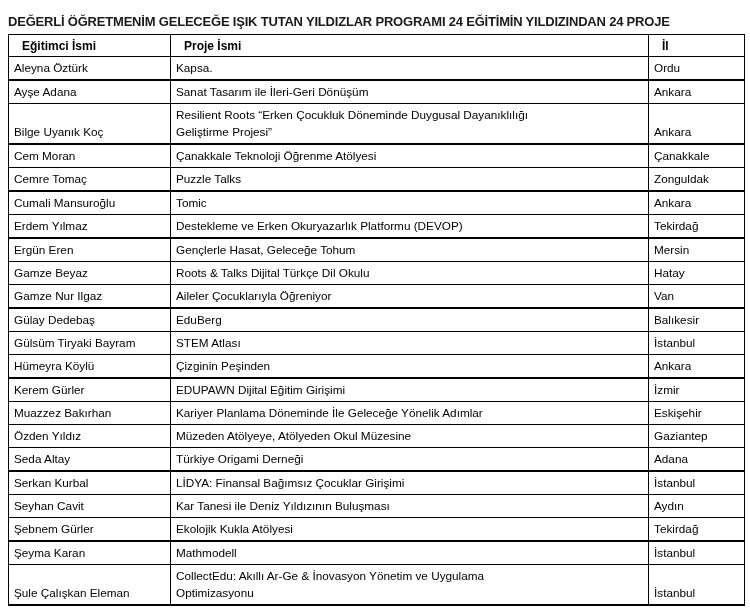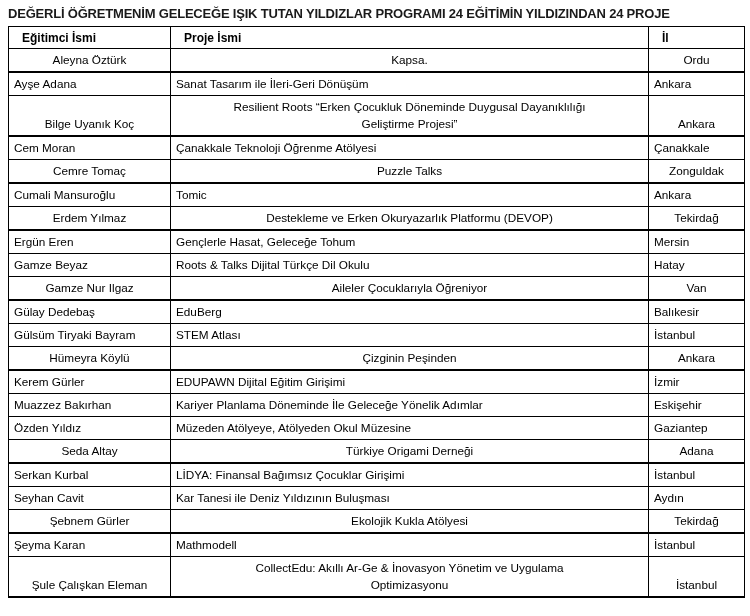--- a/index.html
+++ b/index.html
@@ -16,21 +16,21 @@
   }
   .page {
     padding: 5px 6px 0 8px;
   }
   .doc-title {
     font-weight: 700;
     font-size: 13px;
     line-height: 17px;
     letter-spacing: -0.2px;
     white-space: nowrap;
-    margin: 0 0 4px 0;
+    margin: 8px 0 4px 0;
     color: #1a1a1a;
   }
   table.roster {
     border-collapse: collapse;
     table-layout: fixed;
     width: 736px;
     background: #ffffff;
   }
   col.c-name     { width: 162px; }
   col.c-project  { width: 478px; }
@@ -48,21 +48,21 @@
     height: 22px;
     vertical-align: middle;
   }
   td {
     font-size: 11.75px;
     line-height: 17px;
     padding: 2px 5px 3px 5px;
     vertical-align: bottom;
   }
   tbody tr { height: 21px; }
-  tr.group-end > td { border-bottom-width: 2.5px; text-align: center; }
+  tr.group-end > td { border-bottom-width: 2.5px; }
   td.project { white-space: pre-line; }
 </style>
 </head>
 <body>
 
 <div class="page">
   <div class="doc-title">DEĞERLİ ÖĞRETMENİM GELECEĞE IŞIK TUTAN YILDIZLAR PROGRAMI 24 EĞİTİMİN YILDIZINDAN 24 PROJE</div>
 
   <table class="roster">
     <colgroup>

